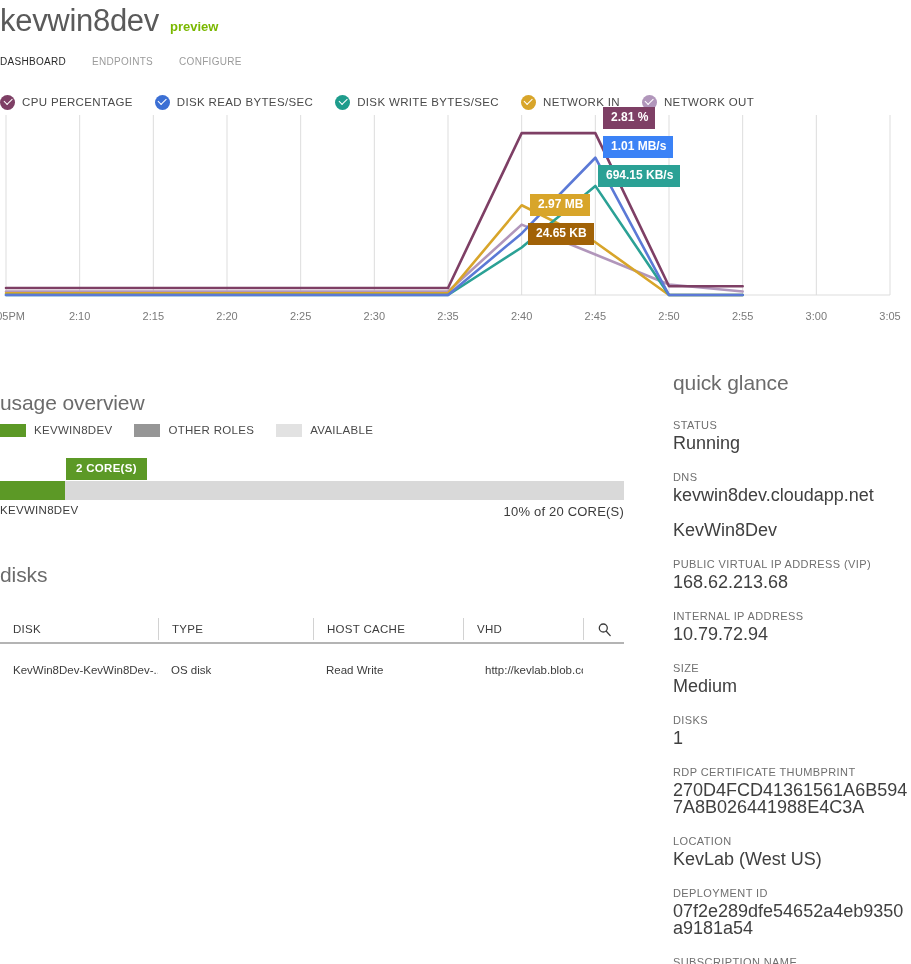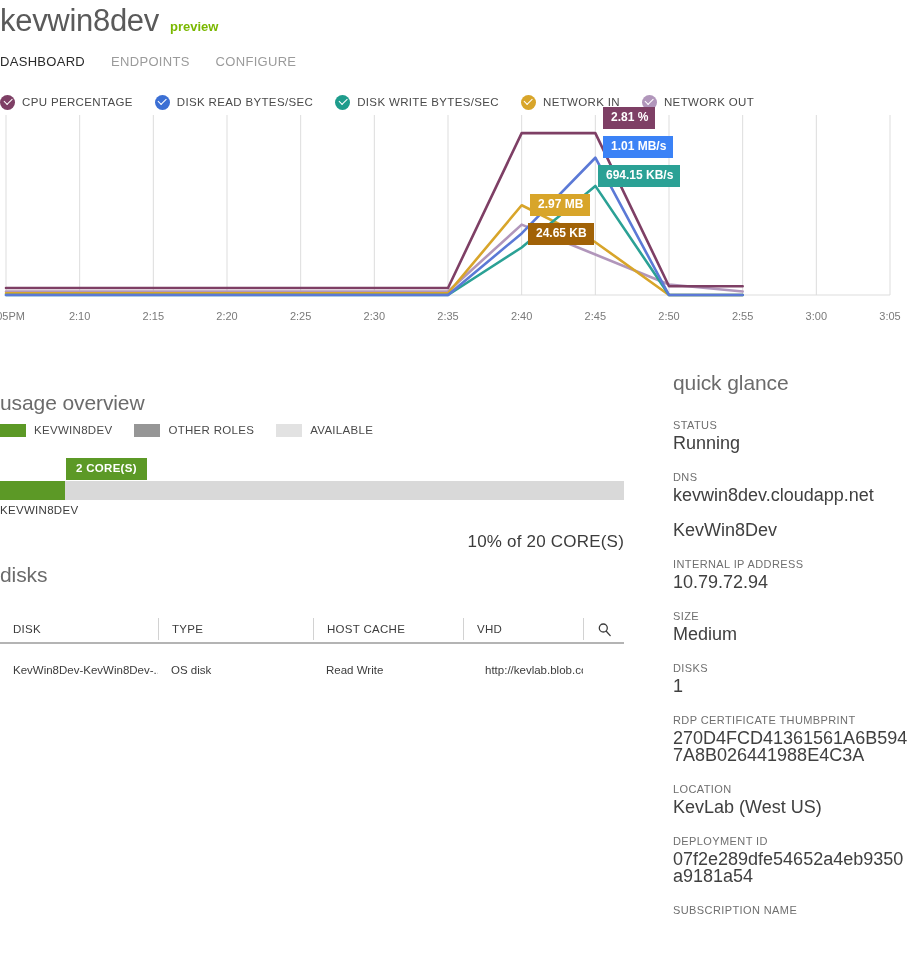--- a/index.html
+++ b/index.html
@@ -25,21 +25,21 @@
   .preview-badge {
     margin-left: 11px; font-size: 13px; font-weight: bold;
     color: #7ab800; line-height: 20px;
   }
 
   .tabs {
     position: absolute; left: 0; top: 50px; height: 24px;
     display: flex; align-items: center;
   }
   .tab {
-    font-size: 13px; letter-spacing: 0.3px; color: #9b9b9b;
+    font-size: 10px; letter-spacing: 0.3px; color: #9b9b9b;
     margin-right: 26px; cursor: pointer; line-height: 20px;
   }
   .tab.active { color: #2a2a2a; }
 
   
   .metric-bar {
     position: absolute; left: 0; top: 89px; width: 911px; height: 26px;
     display: flex; align-items: center;
   }
   .metric {
@@ -125,21 +125,21 @@
   .usage-bar-fill {
     position: absolute; left: 0; top: 0; height: 19px; width: 65px;
     background: #5c9926;
   }
   .usage-row-left {
     position: absolute; left: 0; top: 504px;
     font-size: 11.5px; color: #3c3c3c; letter-spacing: 0.3px;
   }
   .usage-row-right {
     position: absolute; right: 287px; top: 504px;
-    font-size: 17px; color: #3c3c3c; letter-spacing: 0.2px; margin-top: 28px;
+    font-size: 13px; color: #3c3c3c; letter-spacing: 0.2px;
   }
 
   
   .disks-table {
     position: absolute; left: 0; top: 616px; width: 624px;
   }
   .dt-head {
     display: flex; height: 28px; align-items: center;
     border-bottom: 2px solid #b4b4b4;
   }
@@ -321,20 +321,24 @@
         <div class="qg-value">Running</div>
       </div>
       <div class="qg-item">
         <div class="qg-label">DNS</div>
         <div class="qg-value">kevwin8dev.cloudapp.net</div>
       </div>
       <div class="qg-item">
         <div class="qg-value">KevWin8Dev</div>
       </div>
       <div class="qg-item">
+        <div class="qg-label">PUBLIC VIRTUAL IP ADDRESS (VIP)</div>
+        <div class="qg-value">168.62.213.68</div>
+      </div>
+      <div class="qg-item">
         <div class="qg-label">INTERNAL IP ADDRESS</div>
         <div class="qg-value">10.79.72.94</div>
       </div>
       <div class="qg-item">
         <div class="qg-label">SIZE</div>
         <div class="qg-value">Medium</div>
       </div>
       <div class="qg-item">
         <div class="qg-label">DISKS</div>
         <div class="qg-value">1</div>

